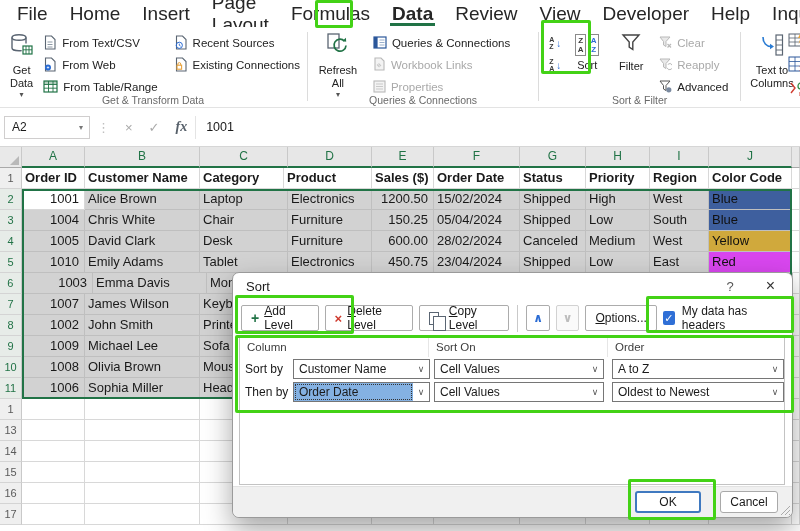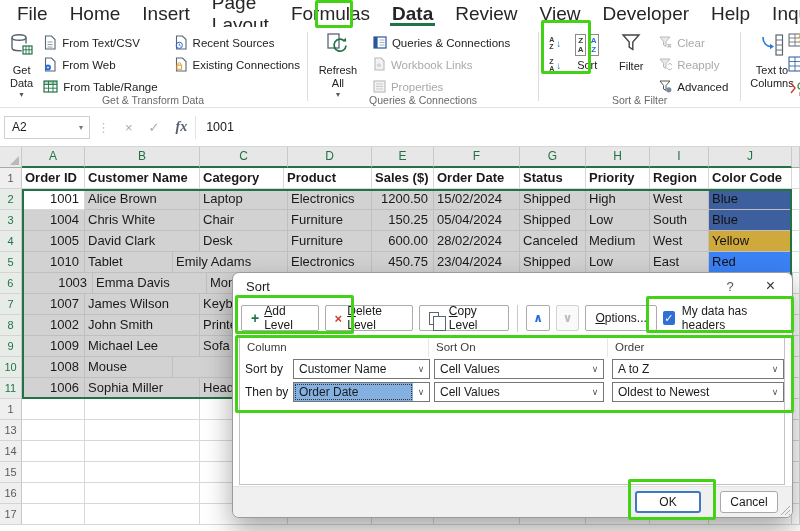--- a/index.html
+++ b/index.html
@@ -412,29 +412,29 @@
         <div class="cell sel" style="width: 86px;">28/02/2024</div>
         <div class="cell sel" style="width: 66px;">Canceled</div>
         <div class="cell sel" style="width: 64px;">Medium</div>
         <div class="cell sel" style="width: 59px;">West</div>
         <div class="cell sel" style="width: 83px; background: rgb(208, 169, 60); color: rgb(17, 17, 17);">Yellow</div>
         <div class="cell pad"></div>
       </div>
       <div class="grow">
         <div class="rn selrn">5</div>
         <div class="cell sel num" style="width: 63px;">1010</div>
+        <div class="cell sel" style="width: 115px;">Emily Adams</div>
         <div class="cell sel" style="width: 88px;">Tablet</div>
-        <div class="cell sel" style="width: 115px;">Emily Adams</div>
         <div class="cell sel" style="width: 84px;">Electronics</div>
         <div class="cell sel num" style="width: 62px;">450.75</div>
         <div class="cell sel" style="width: 86px;">23/04/2024</div>
         <div class="cell sel" style="width: 66px;">Shipped</div>
         <div class="cell sel" style="width: 64px;">Low</div>
         <div class="cell sel" style="width: 59px;">East</div>
-        <div class="cell sel" style="width: 83px; background: #3b82f6; color: rgb(17, 17, 17);">Red</div>
+        <div class="cell sel" style="width: 83px; background: #d946ef; color: rgb(17, 17, 17);">Red</div>
         <div class="cell pad"></div>
       </div>
       <div class="grow">
         <div class="rn selrn">6</div>
         <div class="cell sel num" style="width: 72px;">1003</div>
         <div class="cell sel" style="width: 115px;">Emma Davis</div>
         <div class="cell sel" style="width: 88px;">Monitor</div>
         <div class="cell sel" style="width: 84px;"></div>
         <div class="cell sel num" style="width: 62px;"></div>
         <div class="cell sel" style="width: 86px;"></div>
@@ -482,20 +482,21 @@
         <div class="cell sel" style="width: 86px;"></div>
         <div class="cell sel" style="width: 66px;"></div>
         <div class="cell sel" style="width: 64px;"></div>
         <div class="cell sel" style="width: 59px;"></div>
         <div class="cell sel" style="width: 83px;"></div>
         <div class="cell pad"></div>
       </div>
       <div class="grow">
         <div class="rn selrn">10</div>
         <div class="cell sel num" style="width: 63px;">1008</div>
+        <div class="cell sel" style="width: 115px;">Olivia Brown</div>
         <div class="cell sel" style="width: 88px;">Mouse</div>
         <div class="cell sel" style="width: 84px;"></div>
         <div class="cell sel num" style="width: 62px;"></div>
         <div class="cell sel" style="width: 86px;"></div>
         <div class="cell sel" style="width: 66px;"></div>
         <div class="cell sel" style="width: 64px;"></div>
         <div class="cell sel" style="width: 59px;"></div>
         <div class="cell sel" style="width: 83px;"></div>
         <div class="cell pad"></div>
       </div>

